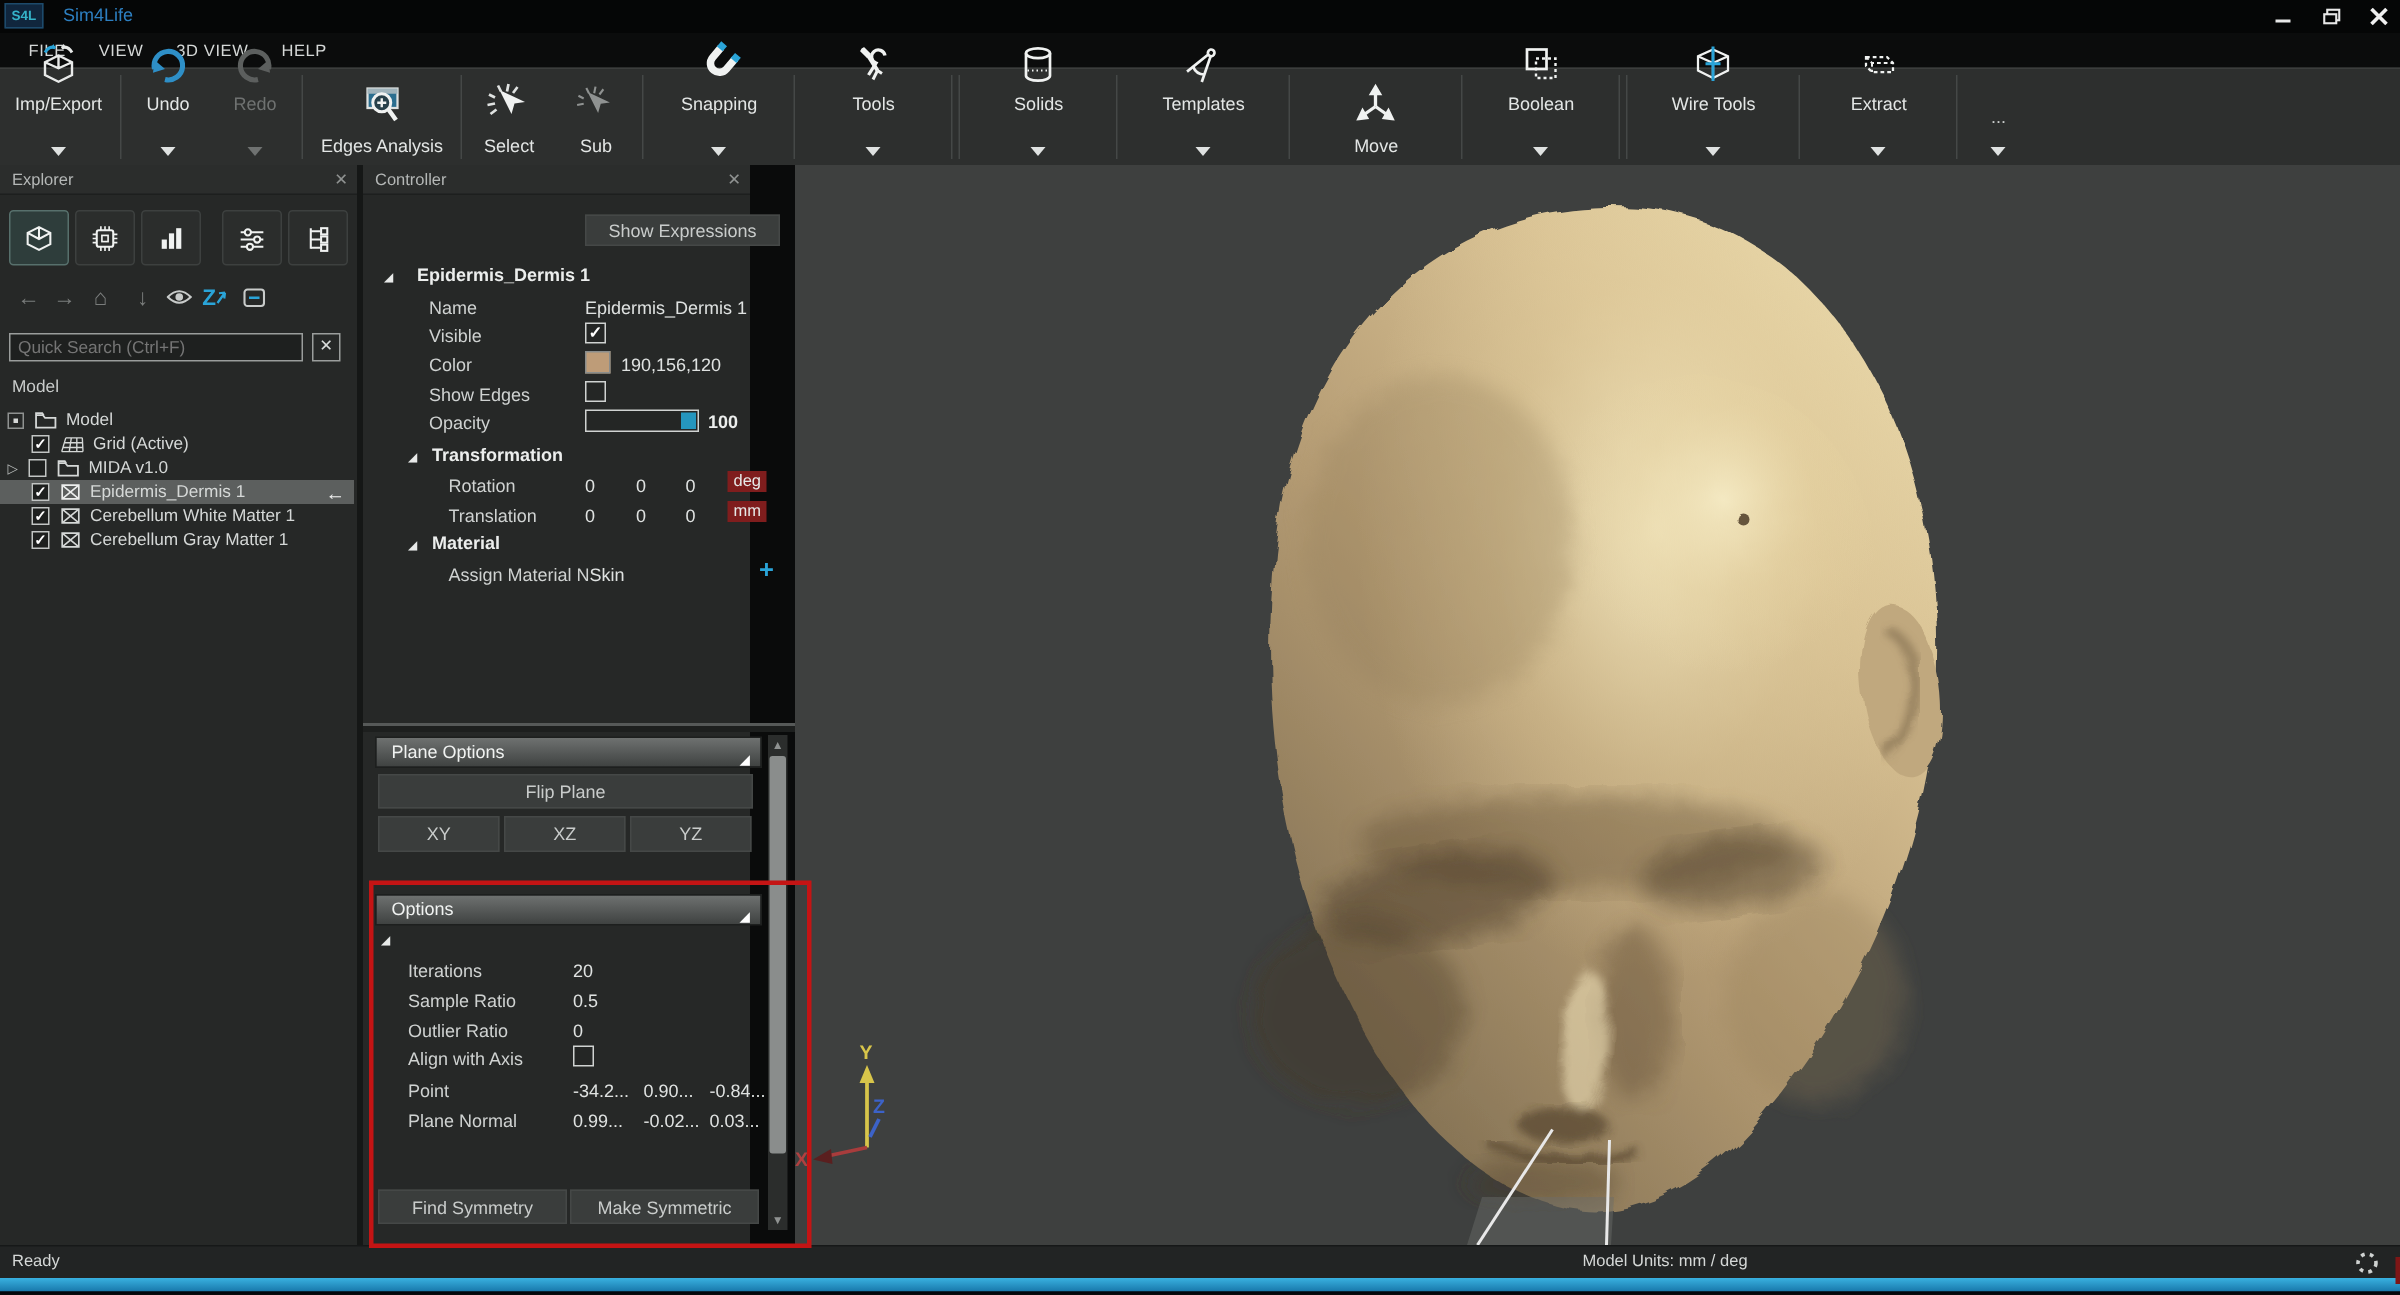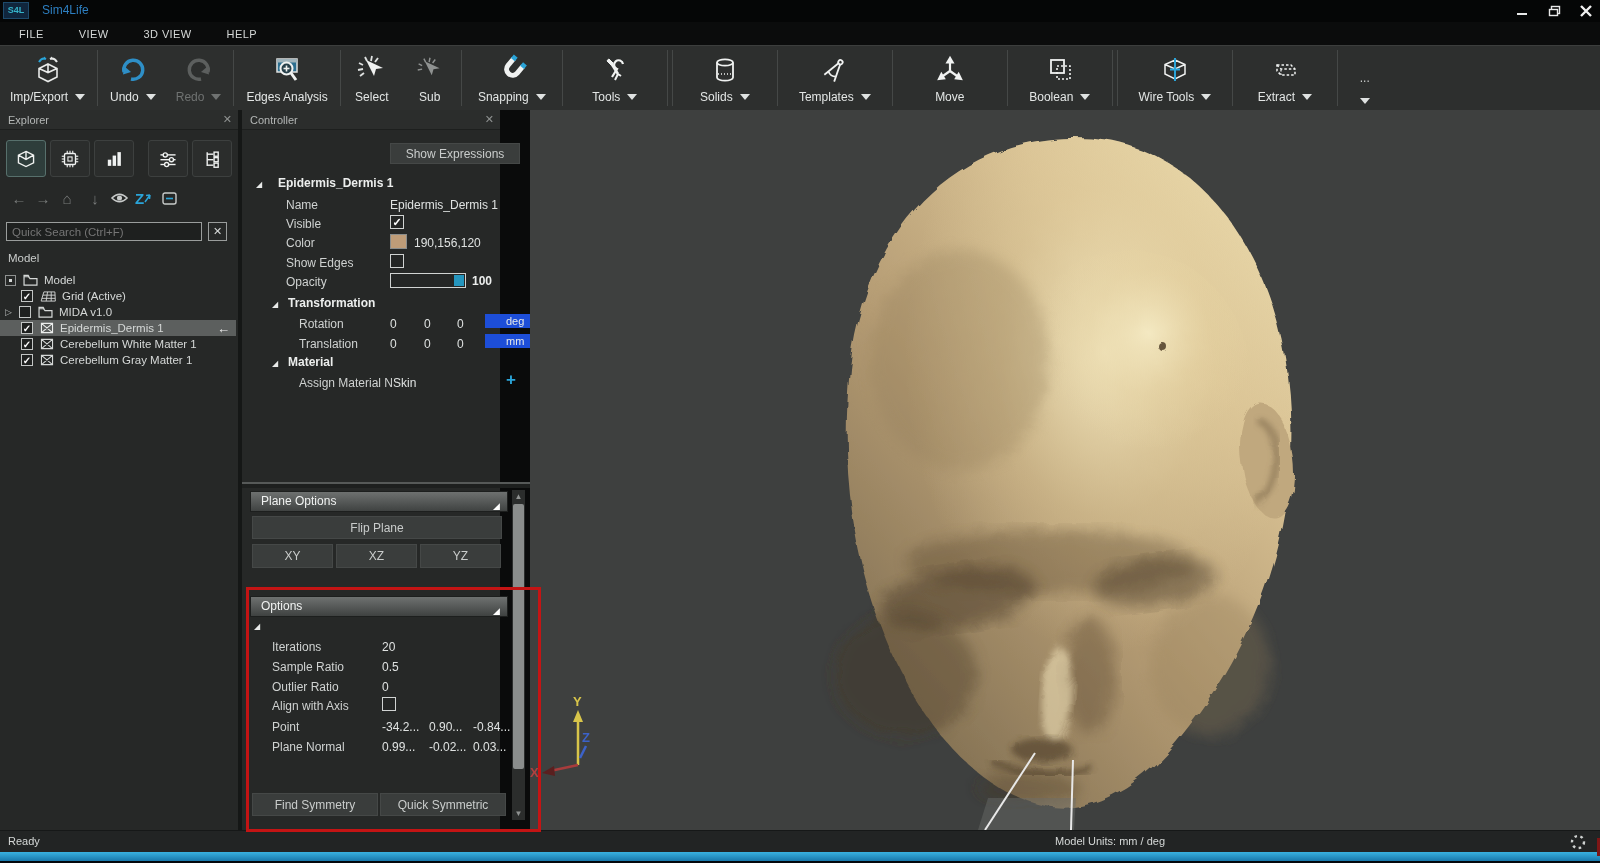--- a/index.html
+++ b/index.html
@@ -9,30 +9,30 @@
 
   
   .titlebar { position:absolute; left:0; top:0; width:1600px; height:22px; background:#050606; }
   .logo { position:absolute; left:3px; top:2px; width:26px; height:17px; background:#10263d; border:1px solid #1d4a6b;
           color:#35b3c9; font-size:9px; font-weight:bold; text-align:center; line-height:15px; }
   .app-title { position:absolute; left:42px; top:3px; font-size:12px; color:#2d7fc1; }
   .win-btns { position:absolute; right:6px; top:0; height:22px; display:flex; gap:16px; align-items:center; }
   .win-btn { width:16px; height:16px; display:flex; align-items:center; justify-content:center; color:#e8e8e8; cursor:pointer; }
 
   
-  .menubar { position:absolute; left:0; top:22px; width:1600px; height:23px; background:#0b0c0c; display:flex; align-items:center; padding-left:10px; gap:17px; }
+  .menubar { position:absolute; left:0; top:22px; width:1600px; height:23px; background:#0b0c0c; display:flex; align-items:center; padding-left:10px; gap:4px; }
   .menu-item { color:#d5d8d7; font-size:11px; padding:3px 9px; letter-spacing:.4px; cursor:pointer; }
 
   
   .toolbar { position:absolute; left:0; top:45px; width:1600px; height:65px; background:#2d2f2e; border-top:1px solid #3c3e3d; display:flex; align-items:stretch; }
   .tb-group { display:flex; align-items:stretch; }
   .tb-sep { width:1px; background:#454847; margin:4px 2px; }
   .tb-item { display:flex; flex-direction:column; align-items:center; justify-content:flex-end; padding:4px 10px 6px; cursor:pointer; min-width:58px; }
   .tb-icon { height:34px; display:flex; align-items:center; justify-content:center; }
-  .tb-label-row { display:flex; align-items:center; gap:7px; margin-top:3px; }
+  .tb-label-row { display:flex; align-items:center; gap:22px; margin-top:3px;flex-direction:column; }
   .tb-label { font-size:12px; color:#e3e6e5; white-space:nowrap; }
   .tb-item.disabled .tb-label { color:#6f7271; }
   .caret { width:0; height:0; border-left:5px solid transparent; border-right:5px solid transparent; border-top:6px solid #dfe2e1; }
   .tb-item.disabled .caret { border-top-color:#6f7271; }
 
   
   .panel { position:absolute; top:110px; height:720px; background:#262827; }
   .panel-hdr { position:absolute; left:0; top:0; right:0; height:20px; background:#2b2d2c; border-bottom:1px solid #1d1f1e;
                font-size:11px; color:#b4b7b6; line-height:20px; padding-left:8px; }
   .panel-close { position:absolute; right:6px; top:3px; color:#8f9291; font-size:11px; cursor:pointer; }
@@ -68,21 +68,21 @@
   
   .btn { background:#3a3d3c; color:#c9cccb; border:1px solid #454847; font-size:12px; display:flex; align-items:center; justify-content:center; cursor:pointer; }
   .prop-lbl { position:absolute; font-size:12px; color:#cfd2d1; white-space:nowrap; }
   .prop-val { position:absolute; font-size:12px; color:#dfe2e1; white-space:nowrap; cursor:text; }
   .bold { font-weight:bold; color:#eceeed; }
   .tri { position:absolute; font-size:8px; color:#e8eae9; }
   .cb { position:absolute; width:14px; height:14px; border:1px solid #d0d3d2; background:#242625; font-size:11px; line-height:12px; text-align:center; color:#fff; font-weight:bold; cursor:pointer; }
   .swatch { position:absolute; width:17px; height:15px; background:#be9c78; border:1px solid #8a8d8c; cursor:pointer; }
   .slider-track { position:absolute; width:76px; height:15px; border:1px solid #d0d3d2; background:#242625; cursor:pointer; }
   .slider-handle { position:absolute; right:1px; top:1px; width:10px; height:11px; background:#2596be; }
-  .unit-chip { position:absolute; background:#1d4ed8; color:#e6e9e8; font-size:11px; padding:1px 21px; cursor:default; }
+  .unit-chip { position:absolute; background:#7f1d1d; color:#e6e9e8; font-size:11px; padding:1px 4px; cursor:default; }
   .plus { position:absolute; color:#2aa4d8; font-size:17px; font-weight:bold; cursor:pointer; }
 
   .splitter { position:absolute; left:0; top:372px; width:288px; height:6px; background:#1d1f1e; border-top:2px solid #565958; }
   .sec-hdr { position:absolute; left:8px; width:258px; height:21px; background:linear-gradient(#6e7170,#3f4241); border:1px solid #1d1f1e;
              color:#f0f2f1; font-size:12px; line-height:19px; padding-left:10px; cursor:pointer; }
   .sec-hdr .tri-r { position:absolute; right:7px; top:5px; font-size:9px; color:#fff; }
 
   
   .scrollbar { position:absolute; left:270px; top:380px; width:13px; height:330px; background:#2b2d2c; }
   .sb-btn { position:absolute; left:0; width:13px; height:13px; color:#8f9291; font-size:8px; text-align:center; line-height:13px; cursor:pointer; }
@@ -626,21 +626,21 @@
     <span class="prop-lbl" style="left:30px; top:610px">Point</span>
     <span class="prop-val" style="left:140px; top:610px">-34.2...</span>
     <span class="prop-val" style="left:187px; top:610px">0.90...</span>
     <span class="prop-val" style="left:231px; top:610px">-0.84...</span>
     <span class="prop-lbl" style="left:30px; top:630px">Plane Normal</span>
     <span class="prop-val" style="left:140px; top:630px">0.99...</span>
     <span class="prop-val" style="left:187px; top:630px">-0.02...</span>
     <span class="prop-val" style="left:231px; top:630px">0.03...</span>
 
     <div class="btn" style="position:absolute; left:10px; top:683px; width:126px; height:23px">Find Symmetry</div>
-    <div class="btn" style="position:absolute; left:138px; top:683px; width:126px; height:23px">Quick Symmetric</div>
+    <div class="btn" style="position:absolute; left:138px; top:683px; width:126px; height:23px">Make Symmetric</div>
 
     <div class="scrollbar">
       <span class="sb-btn" style="top:0">▲</span>
       <span class="sb-thumb"></span>
       <span class="sb-btn" style="bottom:0">▼</span>
     </div>
   </div>
 
   <div class="red-box"></div>
 

